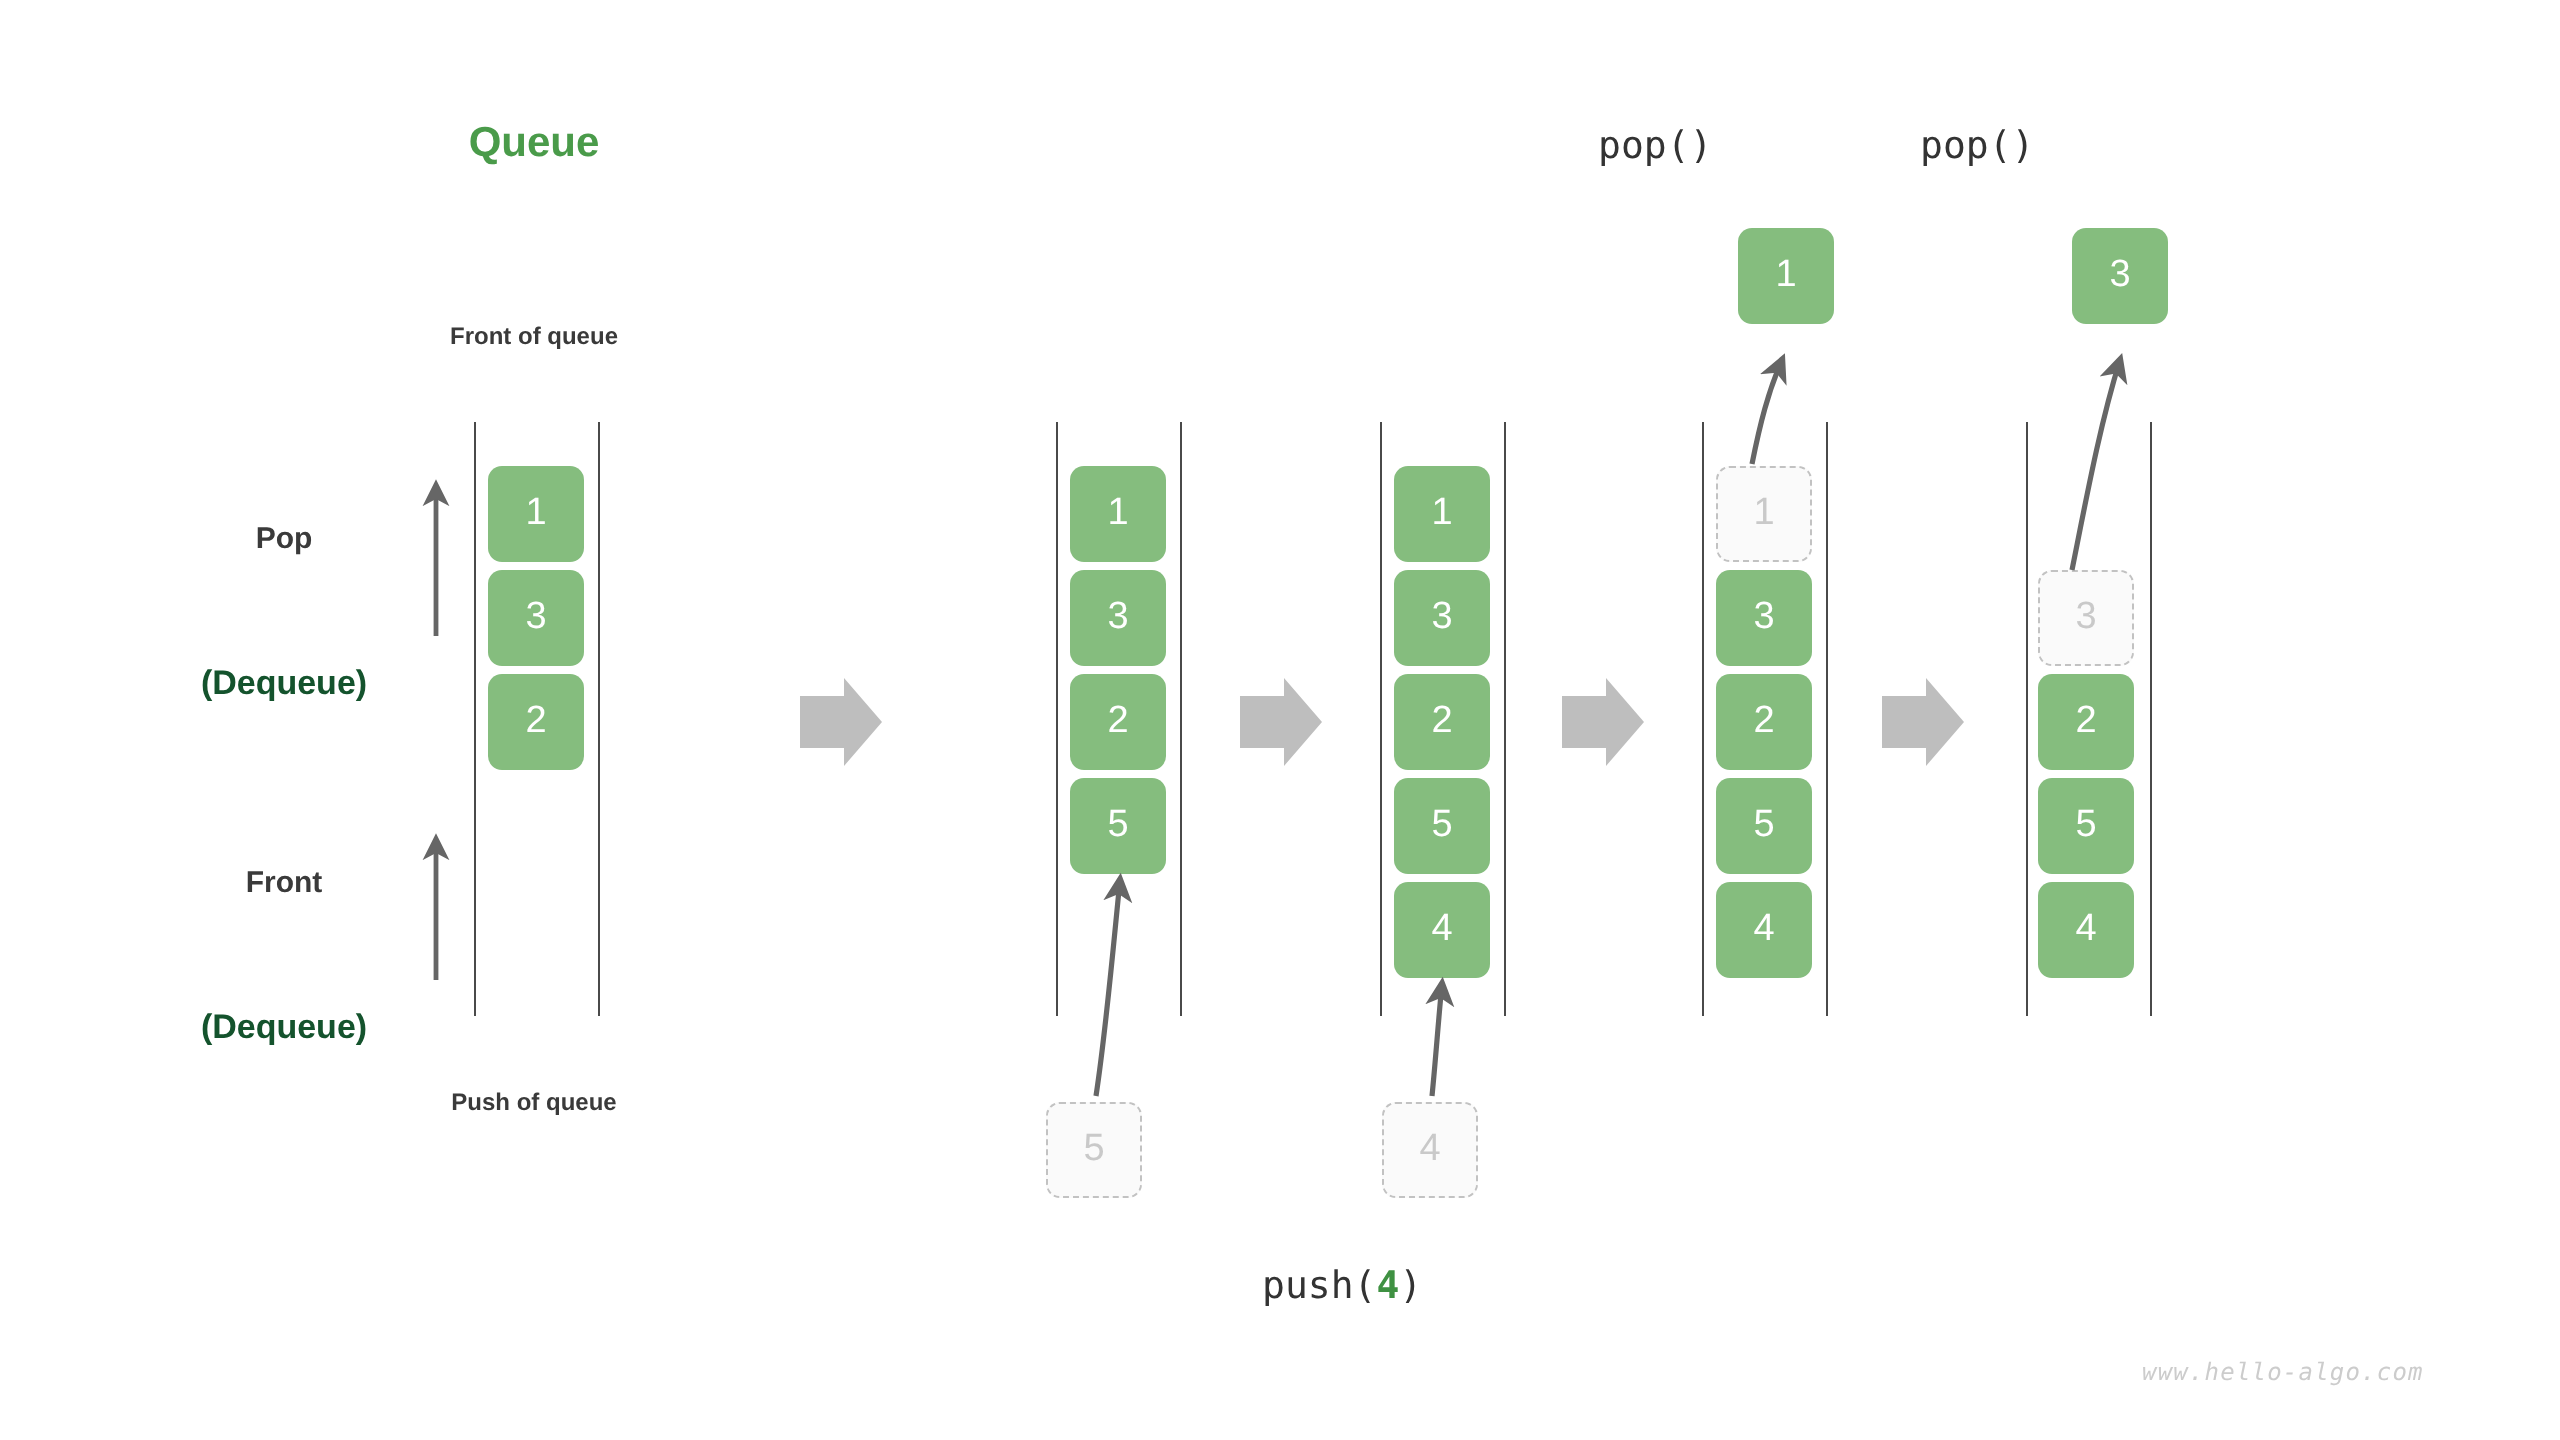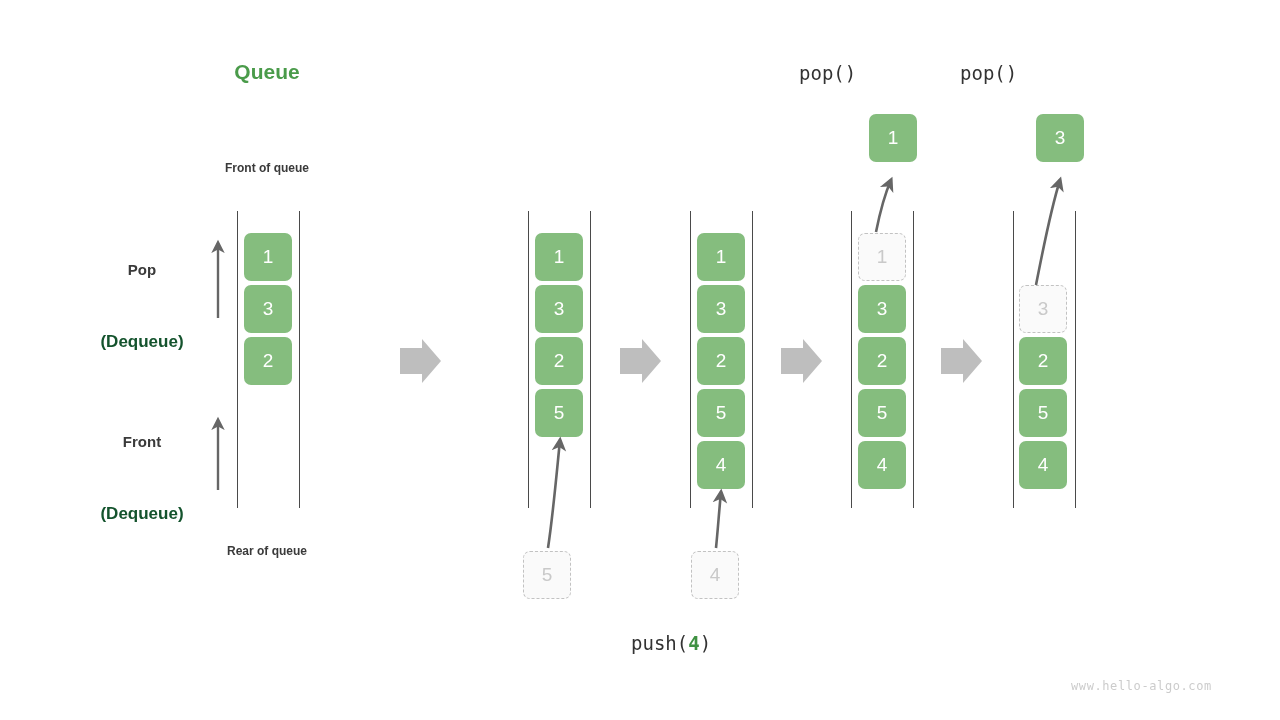--- a/index.html
+++ b/index.html
@@ -28,21 +28,21 @@
     font-size:17px;font-weight:bold;color:#14532d;
     text-align:center;white-space:nowrap;margin-top:35px;
   }
   .mono{
     font-family:"DejaVu Sans Mono","Liberation Mono",monospace;
     font-size:19px;color:#333333;white-space:nowrap;
   }
   .mono .num{color:#3f9142;font-weight:bold;}
   .watermark{
     font-family:"DejaVu Sans Mono","Liberation Mono",monospace;
-    font-size:12px;color:#cccccc;letter-spacing:.6px;white-space:nowrap;
+    font-size:12px;color:#cccccc;letter-spacing:.6px;white-space:nowrap;font-style:italic;
   }
 
   
   .rail{
     position:absolute;width:1px;background:#4a4a4a;
   }
 
   
   .cell{
     position:absolute;width:48px;height:48px;border-radius:7px;
@@ -62,21 +62,21 @@
 </style>
 </head>
 <body>
 
 <div id="stage">
 
   <div class="abs title" style="left:167px;top:60px;width:200px;">Queue</div>
 
   <div class="abs hdr" style="left:167px;top:161px;width:200px;">Front of queue</div>
 
-  <div class="abs hdr" style="left:167px;top:544px;width:200px;">Rear of queue</div>
+  <div class="abs hdr" style="left:167px;top:544px;width:200px;">Push of queue</div>
 
   <div class="abs side-strong" style="left:62px;top:261px;width:160px;">Pop</div>
   <div class="abs side-soft" style="left:62px;top:297px;width:160px;">(Dequeue)</div>
 
   <div class="abs side-strong" style="left:62px;top:433px;width:160px;">Front</div>
   <div class="abs side-soft" style="left:62px;top:469px;width:160px;">(Dequeue)</div>
 
   <div class="rail" style="left:237px;top:211px;height:297px;"></div>
   <div class="rail" style="left:299px;top:211px;height:297px;"></div>
   <div class="cell" style="left:244px;top:233px;">1</div>

